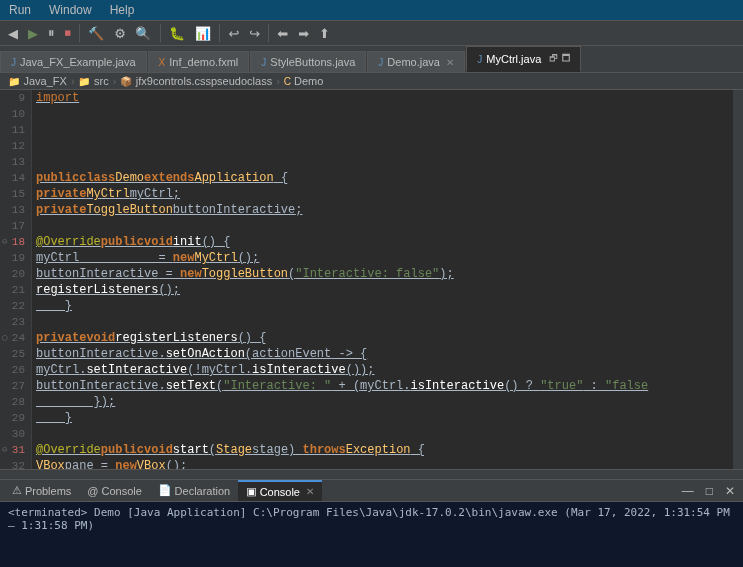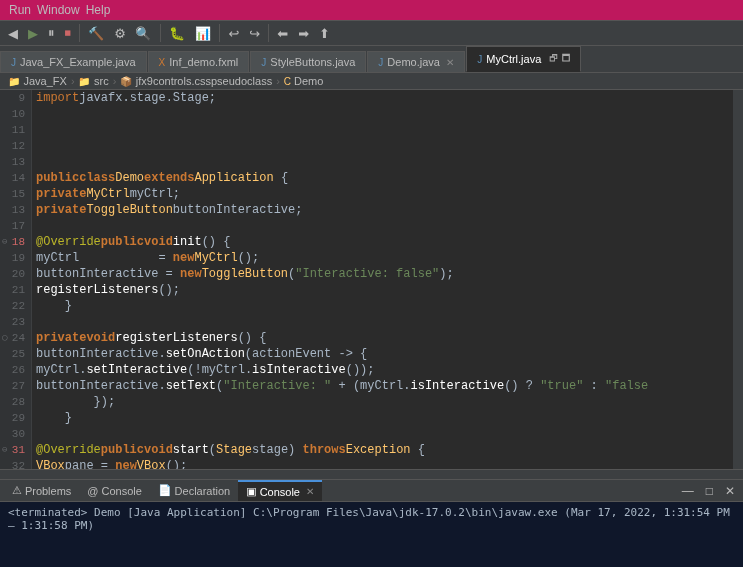--- a/index.html
+++ b/index.html
@@ -10,26 +10,27 @@
       color: #a9b7c6;
       width: 743px;
       height: 567px;
       overflow: hidden;
       display: flex;
       flex-direction: column;
     }
 
     
     .menu-bar {
-      background: #be185d;
+      background: #0c4a6e;
       color: #bbbbbb;
       font-family: 'Segoe UI', Arial, sans-serif;
       font-size: 12px;
       padding: 2px 6px;
       display: flex;
+      gap: 12px;
       border-bottom: 1px solid #555;
       flex-shrink: 0;
     }
     .menu-item { cursor: pointer; padding: 1px 3px; }
 
     
     .toolbar {
       background: #3c3f41;
       border-bottom: 1px solid #555;
       padding: 2px 4px;
@@ -155,20 +156,21 @@
       padding: 0 0 0 4px;
       line-height: 16px;
       font-size: 12px;
       background: #2b2b2b;
     }
     .code-line {
       height: 16px;
       white-space: pre;
       display: flex;
       align-items: center;
+      text-decoration: underline;
     }
 
     
     .scrollbar-v {
       width: 10px;
       background: #3c3f41;
       flex-shrink: 0;
     }
 
     
@@ -343,21 +345,21 @@
       <div class="gutter-line">25</div>
       <div class="gutter-line">26</div>
       <div class="gutter-line">27</div>
       <div class="gutter-line">28</div>
       <div class="gutter-line">29</div>
       <div class="gutter-line">30</div>
       <div class="gutter-line breakpoint"><span class="fold-icon">⊖</span>31</div>
       <div class="gutter-line">32</div>
     </div>
   <div class="code-area" id="code-area">
-      <div class="code-line">    <span class="kw2">import</span> <span class="plain">javafx.stage.Stage;</span></div>
+      <div class="code-line">    <span class="kw2">import</span> </div>
       <div class="code-line"></div>
       <div class="code-line"></div>
       <div class="code-line"></div>
       <div class="code-line"></div>
       <div class="code-line"><span class="kw">public</span> <span class="kw">class</span> <span class="cls">Demo</span> <span class="kw">extends</span> <span class="cls">Application</span> {</div>
       <div class="code-line">    <span class="kw">private</span> <span class="cls">MyCtrl</span>        <span class="var">myCtrl</span>;</div>
       <div class="code-line">    <span class="kw">private</span> <span class="cls">ToggleButton</span>  <span class="var">buttonInteractive</span>;</div>
       <div class="code-line"></div>
       <div class="code-line">    <span class="ann">@Override</span> <span class="kw">public</span> <span class="kw">void</span> <span class="method">init</span>() {</div>
       <div class="code-line">        <span class="var">myCtrl</span>           = <span class="kw">new</span> <span class="cls">MyCtrl</span>();</div>

